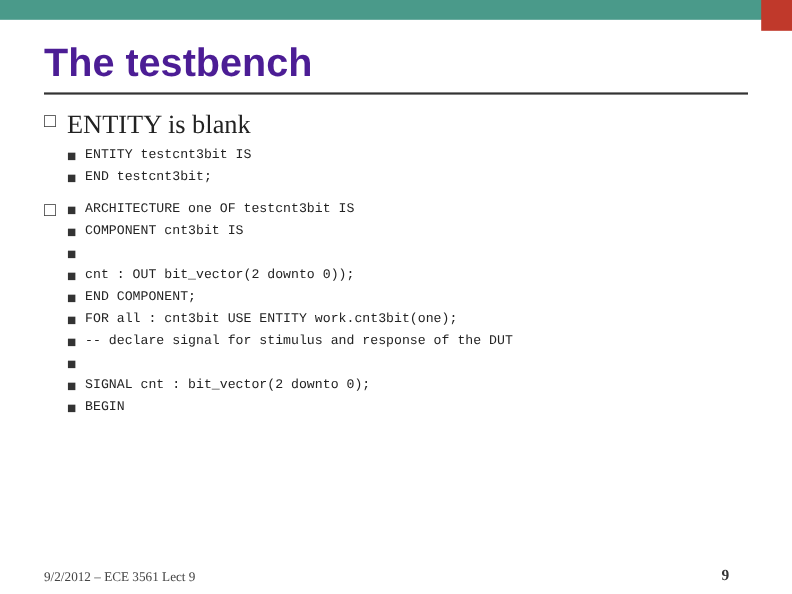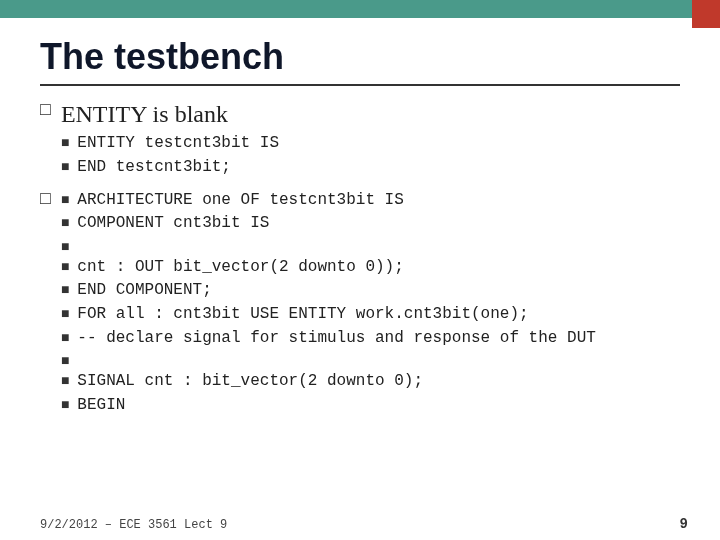--- a/index.html
+++ b/index.html
@@ -40,21 +40,21 @@
       left: 0;
       right: 0;
       bottom: 0;
       padding: 18px 40px 10px 40px;
     }
 
     
     .title {
       font-size: 36px;
       font-weight: bold;
-      color: #0f172a;
+      color: #4c1d95;
       margin-bottom: 6px;
       font-family: Arial, sans-serif;
     }
 
     
     .divider {
       border: none;
       border-top: 2px solid #333;
       margin-bottom: 12px;
     }
@@ -100,38 +100,38 @@
 
     .sub-bullet {
       font-size: 14px;
       margin-right: 8px;
       margin-top: 2px;
       color: #333;
       flex-shrink: 0;
     }
 
     .sub-text {
-      font-size: 16px;
+      font-size: 12px;
       color: #222;
       line-height: 1.35;
       font-family: 'Courier New', Courier, monospace;
     }
 
     
     .footer {
       position: absolute;
       bottom: 8px;
       left: 40px;
-      right: 32px;
+      right: 57px;
       display: flex;
       justify-content: space-between;
       align-items: flex-end;
       font-size: 12px;
       color: #444;
-      font-family: Liberation Mono, monospace;
+      font-family: Liberation Serif, serif;
     }
 
     .page-num {
       font-size: 14px;
       font-weight: bold;
       color: #333;
     }
   </style>
 </head>
 <body>

